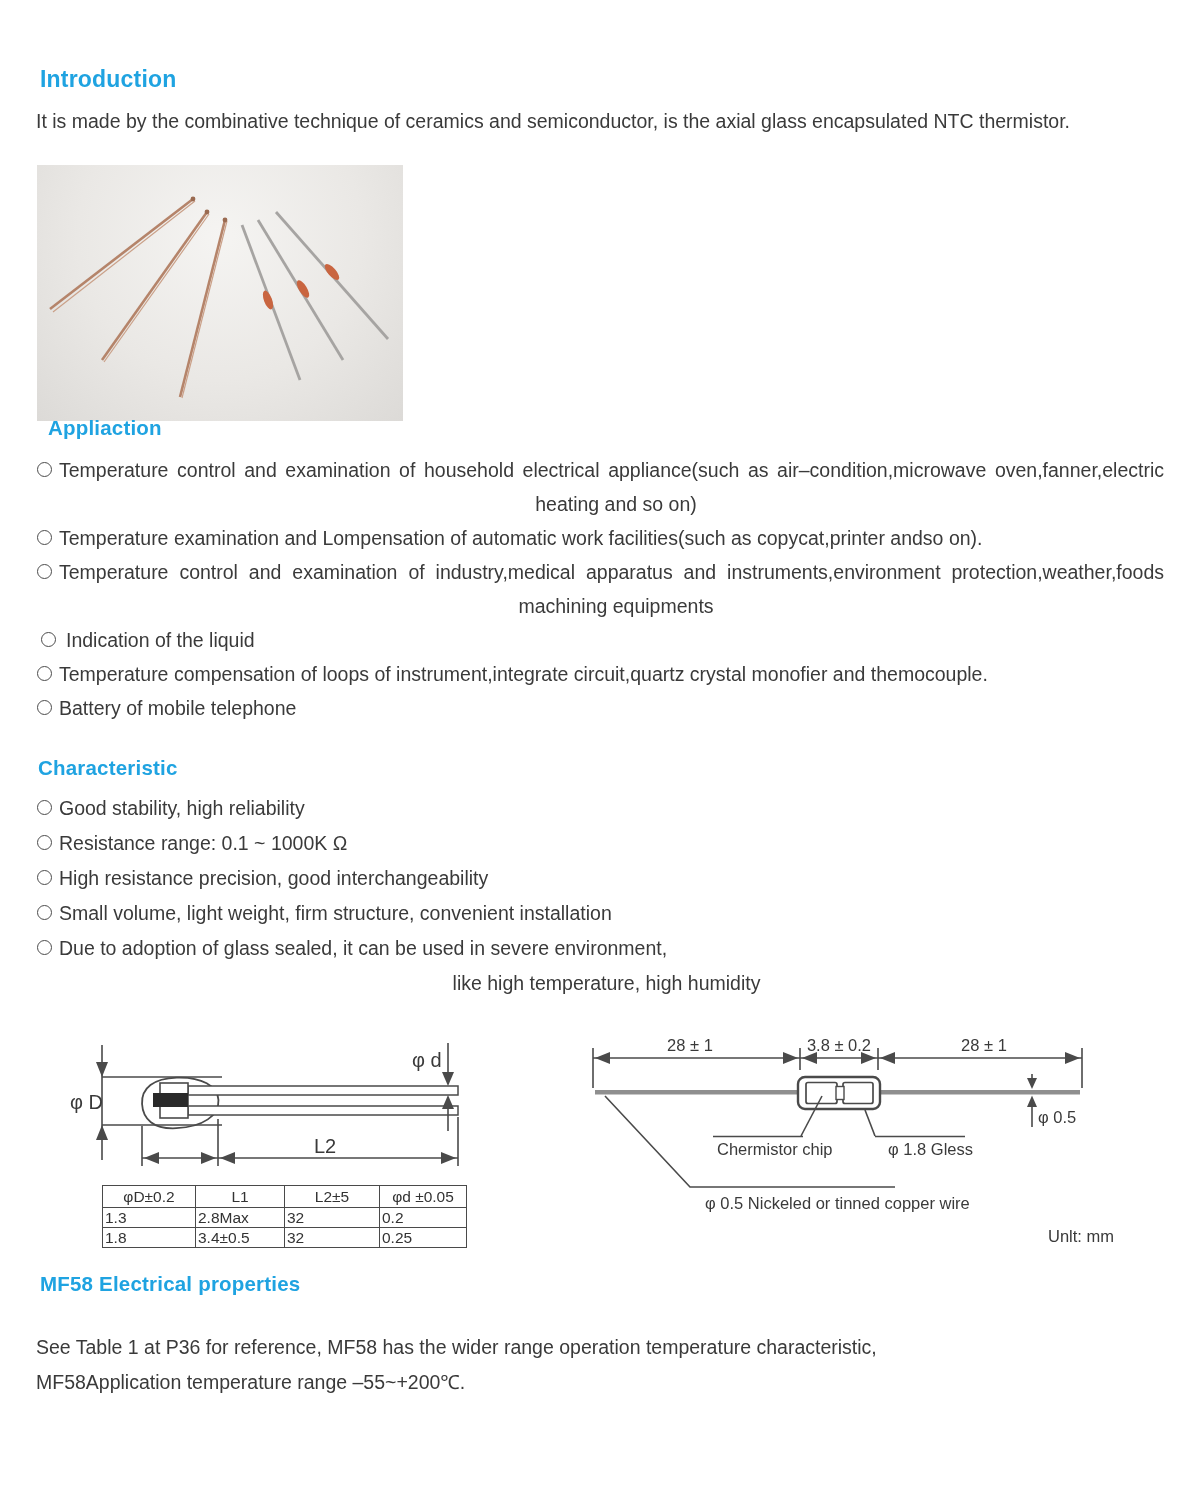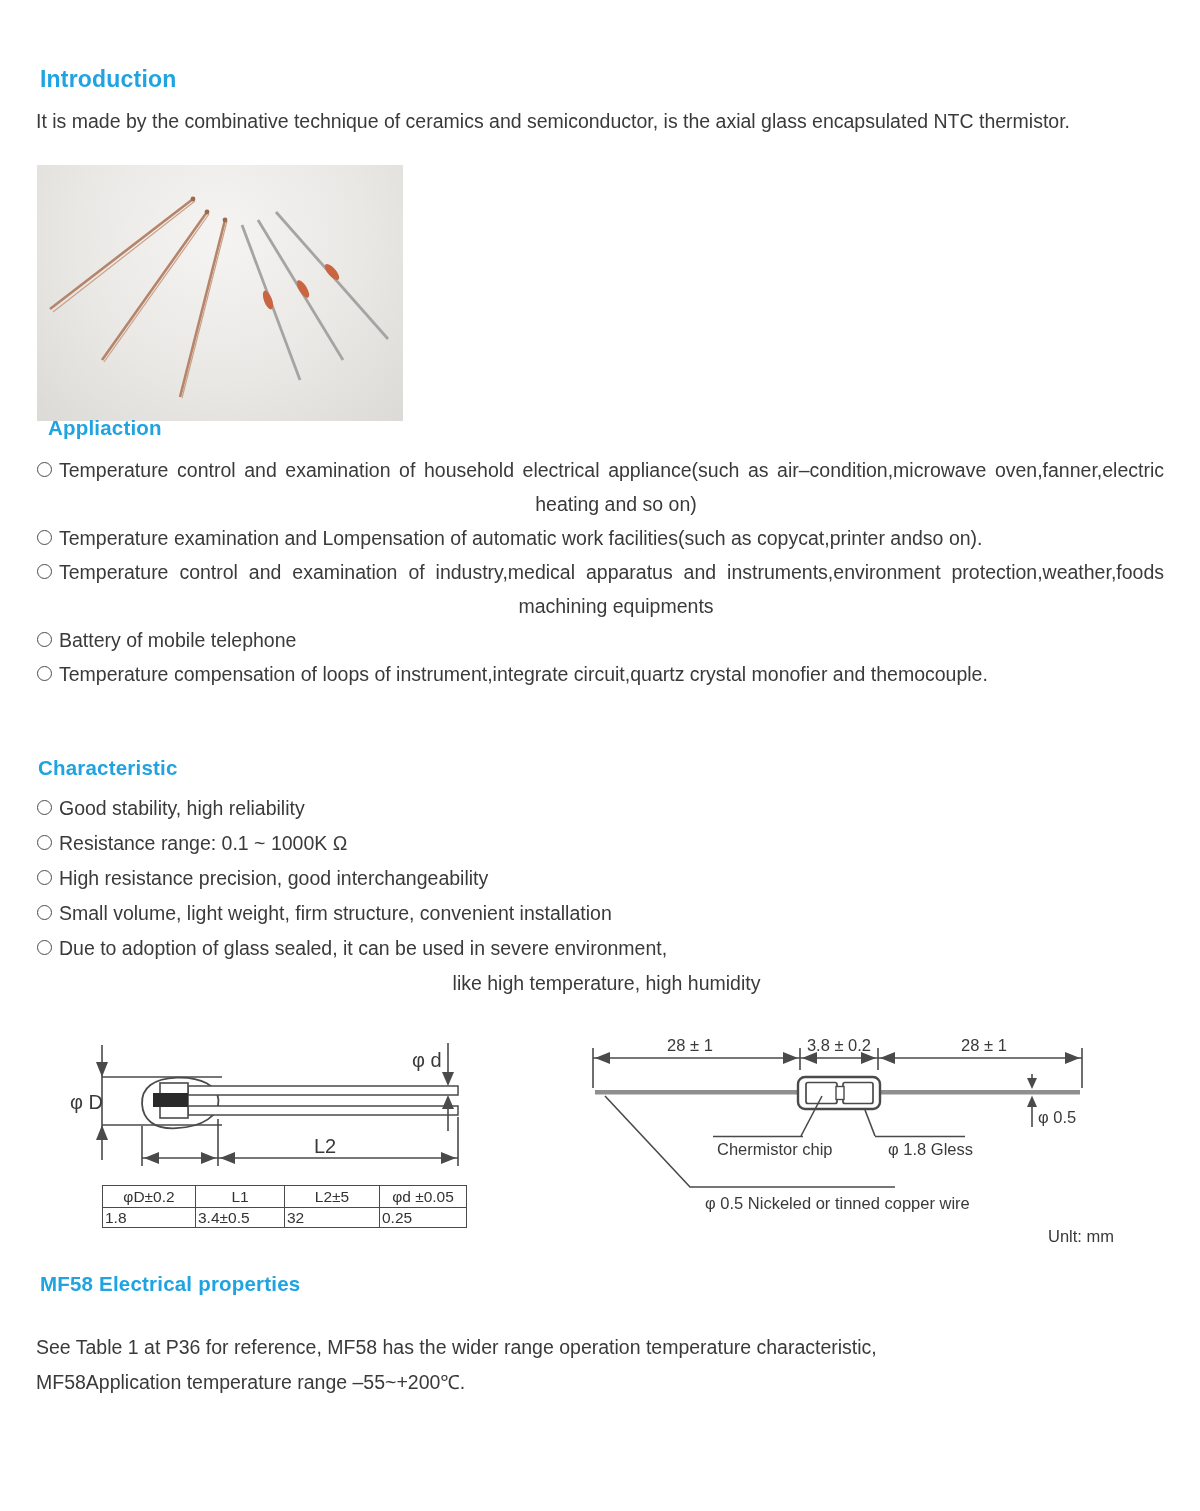--- a/index.html
+++ b/index.html
@@ -82,29 +82,35 @@
         </span>
     </div>
     <div class="li">
       <span class="bullet"></span>
       <span class="li-text">
           <span class="l1 just">Temperature control and examination of industry,medical apparatus and instruments,environment protection,weather,foods</span>
           <span class="l2">machining equipments</span>
         </span>
     </div>
     <div class="li">
+      <span class="bullet" style="margin-left:5px;margin-right:10px;"></span>
+      <span class="li-text">
+          <span class="l1">Indication of the liquid</span>
+        </span>
+    </div>
+    <div class="li">
+      <span class="bullet"></span>
+      <span class="li-text">
+          <span class="l1">Temperature compensation of loops of instrument,integrate circuit,quartz crystal monofier and themocouple.</span>
+        </span>
+    </div>
+    <div class="li">
       <span class="bullet"></span>
       <span class="li-text">
           <span class="l1">Battery of mobile telephone</span>
-        </span>
-    </div>
-    <div class="li">
-      <span class="bullet"></span>
-      <span class="li-text">
-          <span class="l1">Temperature compensation of loops of instrument,integrate circuit,quartz crystal monofier and themocouple.</span>
         </span>
     </div>
   </div>
 
   <div class="abs h-blue h-big" style="left:38px;top:756px;">Characteristic</div>
 
   <div class="abs list char-list body-text" style="left:36px;top:791px;">
     <div class="li">
       <span class="bullet"></span>
       <span class="li-text">
@@ -172,20 +178,26 @@
     <text x="254" y="128" font-size="20">L2</text>
   </svg>
 
   <table class="dim abs" style="left:102px;top:1185px;">
     <tbody>
         <tr>
       <th style="width:88px">φD±0.2</th>
       <th style="width:84px">L1</th>
       <th style="width:90px">L2±5</th>
       <th style="width:82px">φd ±0.05</th>
+    </tr>
+    <tr>
+      <td>1.3</td>
+      <td>2.8Max</td>
+      <td>32</td>
+      <td>0.2</td>
     </tr>
     <tr>
       <td>1.8</td>
       <td>3.4±0.5</td>
       <td>32</td>
       <td>0.25</td>
     </tr>
   </tbody>
     </table>
 

